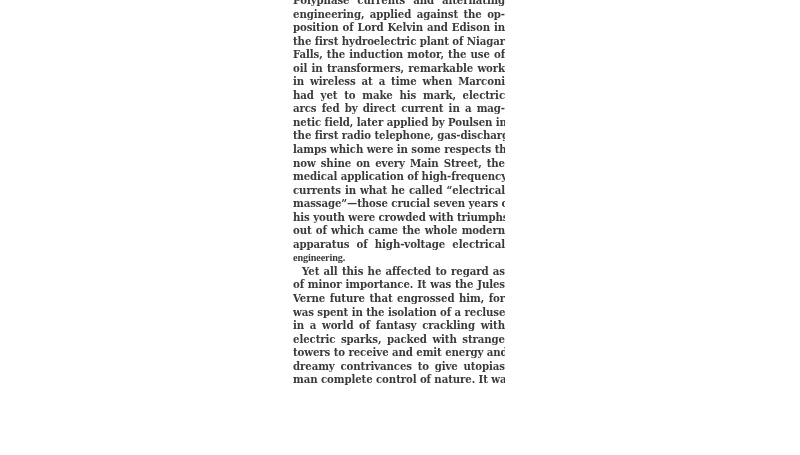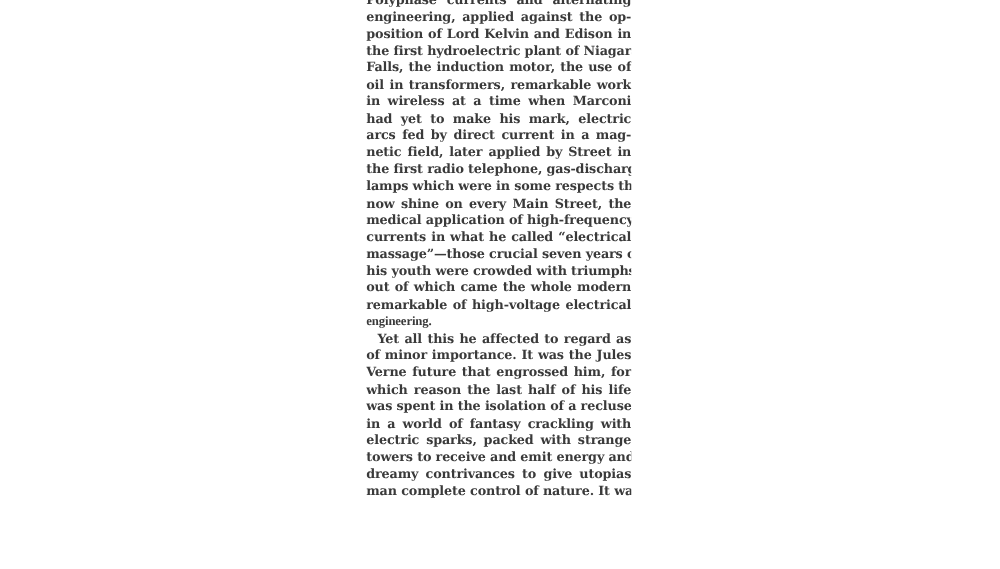--- a/index.html
+++ b/index.html
@@ -53,37 +53,36 @@
     <div>
       <span class="line">Polyphase currents and alternating</span>
       <span class="line">engineering, applied against the op-</span>
       <span class="line">position of Lord Kelvin and Edison in</span>
       <span class="line">the first hydroelectric plant of Niagara</span>
       <span class="line">Falls, the induction motor, the use of</span>
       <span class="line">oil in transformers, remarkable work</span>
       <span class="line">in wireless at a time when Marconi</span>
       <span class="line">had yet to make his mark, electric</span>
       <span class="line">arcs fed by direct current in a mag-</span>
-      <span class="line">netic field, later applied by Street in</span>
+      <span class="line">netic field, later applied by Poulsen in</span>
       <span class="line">the first radio telephone, gas-discharge</span>
       <span class="line">lamps which were in some respects the</span>
       <span class="line">now shine on every Main Street, the</span>
       <span class="line">medical application of high-frequency</span>
       <span class="line">currents in what he called “electrical</span>
       <span class="line">massage”—those crucial seven years of</span>
       <span class="line">his youth were crowded with triumphs</span>
       <span class="line">out of which came the whole modern</span>
-      <span class="line">remarkable of high-voltage electrical</span>
+      <span class="line">apparatus of high-voltage electrical</span>
       <span class="line last">engineering.</span>
     </div>
     <div>
       <span class="line indent">Yet all this he affected to regard as</span>
       <span class="line">of minor importance.  It was the Jules</span>
       <span class="line">Verne future that engrossed him, for</span>
-      <span class="line">which reason the last half of his life</span>
       <span class="line">was spent in the isolation of a recluse.</span>
       <span class="line">in a world of fantasy crackling with</span>
       <span class="line">electric sparks, packed with strange</span>
       <span class="line">towers to receive and emit energy and</span>
       <span class="line">dreamy contrivances to give utopias</span>
       <span class="line">man complete control of nature. It was</span>
     </div>
   </div>
 </div>
 

